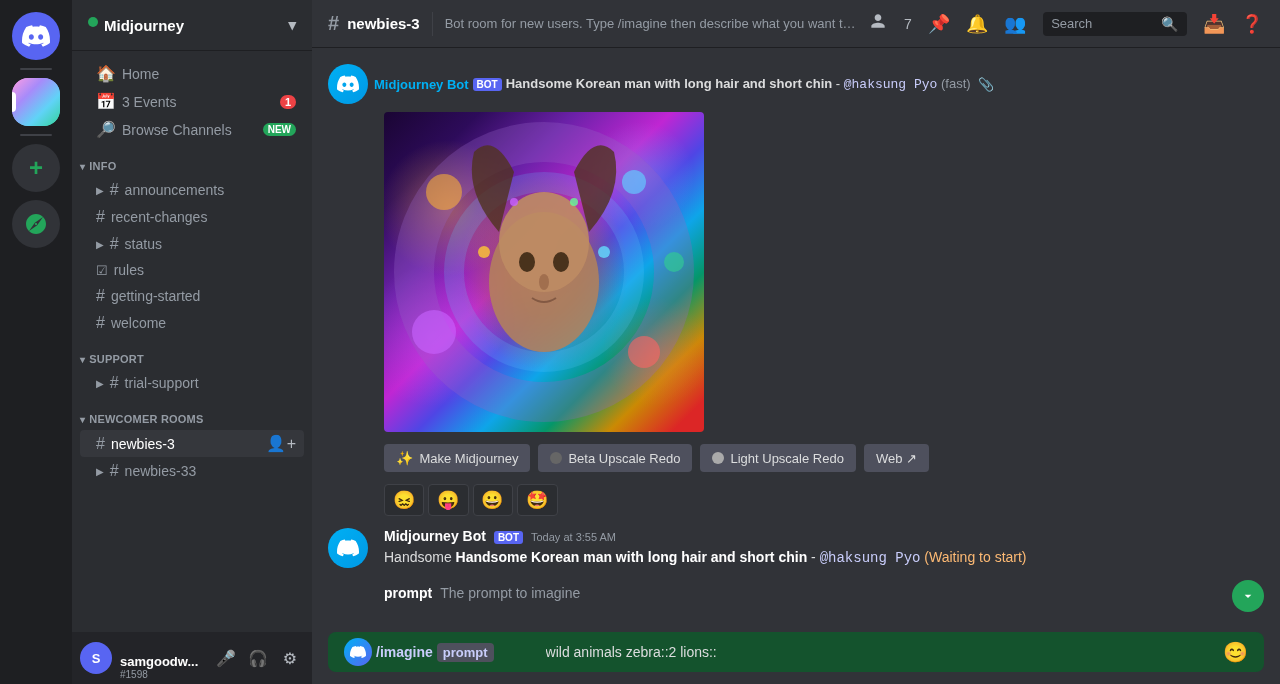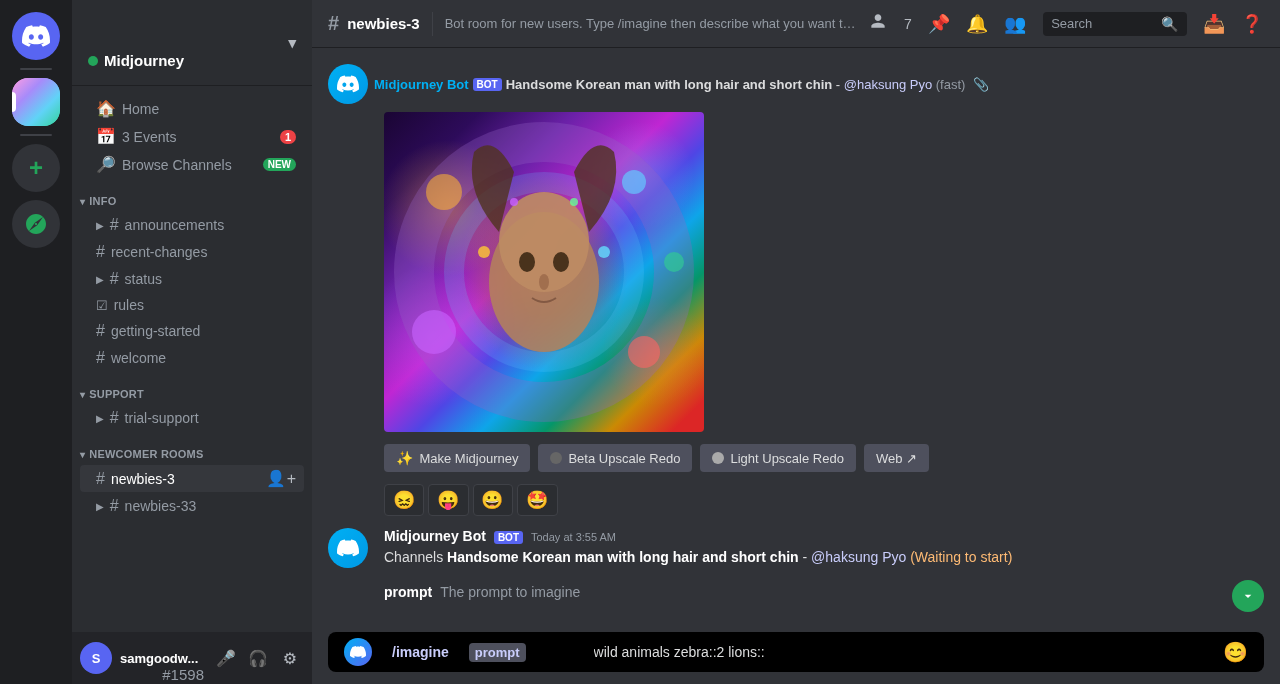--- a/index.html
+++ b/index.html
@@ -94,21 +94,21 @@
       color: #fff;
       cursor: pointer;
     }
     .server-header .online-dot {
       width: 10px; height: 10px;
       background: #23a55a;
       border-radius: 50%;
       margin-right: 6px;
       display: inline-block;
     }
-    .server-header-left { display: flex; align-items: center; margin-top: 36px; }
+    .server-header-left { display: flex; align-items: flex-start; }
     .channel-list { padding: 8px 0; flex: 1; }
     .channel-item {
       display: flex;
       align-items: center;
       padding: 4px 8px 4px 16px;
       border-radius: 4px;
       margin: 1px 8px;
       cursor: pointer;
       color: #949ba4;
       font-size: 14px;
@@ -162,21 +162,21 @@
     .user-avatar {
       width: 32px; height: 32px;
       border-radius: 50%;
       background: #5865f2;
       display: flex; align-items: center; justify-content: center;
       color: white; font-size: 13px; font-weight: bold;
       flex-shrink: 0;
     }
     .user-info { flex: 1; overflow: hidden; }
     .user-name { font-size: 13px; font-weight: 600; color: #fff; white-space: nowrap; overflow: hidden; text-overflow: ellipsis; margin-top: 18px; }
-    .user-tag { font-size: 15px; color: #949ba4; text-align: right; }
+    .user-tag { font-size: 10px; color: #949ba4; }
     .user-controls { display: flex; gap: 4px; }
     .user-ctrl-btn {
       width: 28px; height: 28px;
       border-radius: 4px;
       display: flex; align-items: center; justify-content: center;
       color: #b5bac1;
       cursor: pointer;
       font-size: 16px;
     }
 
@@ -243,21 +243,21 @@
       background: #5865f2;
       color: white;
       font-size: 10px;
       font-weight: 700;
       padding: 1px 4px;
       border-radius: 3px;
     }
     .message-timestamp { font-size: 11px; color: #949ba4; }
     .message-text { font-size: 14px; color: #dcddde; line-height: 1.4; }
     .message-text strong { color: #fff; font-weight: 600; }
-    .mention { color: #c9cdfb; }
+    .mention { color: #c9cdfb; font-family: Liberation Mono, monospace; }
 
     
     .image-container {
       margin-bottom: 8px;
       margin-left: 0;
     }
     .generated-image {
       width: 320px;
       height: 320px;
       border-radius: 4px;
@@ -339,24 +339,24 @@
 
     
     .input-area {
       padding: 12px 16px;
       background: #313338;
       flex-shrink: 0;
     }
     .message-input-wrapper {
       display: flex;
       align-items: center;
-      background: #000000;
+      background: #14532d;
       border-radius: 8px;
       padding: 0 16px;
-      gap: 20px;
+      gap: 4px;
     }
     .input-avatar {
       width: 28px; height: 28px;
       border-radius: 50%;
       background: linear-gradient(135deg, #00b0f4, #5865f2);
       display: flex; align-items: center; justify-content: center;
       font-size: 12px; color: white;
       flex-shrink: 0;
     }
     .slash-cmd {
@@ -676,21 +676,21 @@
           <path d="M60.1045 4.8978C55.5792 2.8214 50.7265 1.2916 45.6527 0.41542C45.5603 0.39851 45.468 0.44077 45.4204 0.52529C44.7963 1.6353 44.105 3.0834 43.6209 4.2216C38.1637 3.4046 32.7345 3.4046 27.3892 4.2216C26.905 3.0581 26.1886 1.6353 25.5617 0.52529C25.5141 0.44359 25.4218 0.40133 25.3294 0.41542C20.2584 1.2888 15.4057 2.8186 10.8776 4.8978C10.8384 4.9147 10.8048 4.9429 10.7825 4.9795C1.57795 18.7309 -0.943561 32.1443 0.293408 45.3914C0.299005 45.4562 0.335386 45.5182 0.385761 45.5576C6.45866 50.0174 12.3413 52.7249 18.1147 54.5195C18.2071 54.5477 18.305 54.5139 18.3638 54.4378C19.7295 52.5728 20.9469 50.6063 21.9907 48.5383C22.0523 48.4172 21.9935 48.2735 21.8676 48.2256C19.9366 47.4931 18.0979 46.6 16.3292 45.5858C16.1893 45.5041 16.1781 45.304 16.3068 45.2082C16.679 44.9293 17.0513 44.6391 17.4067 44.3461C17.471 44.2926 17.5606 44.2813 17.6362 44.3151C29.2558 49.6202 41.8354 49.6202 53.3179 44.3151C53.3935 44.2785 53.4831 44.2898 53.5502 44.3433C53.9057 44.6363 54.2779 44.9293 54.6529 45.2082C54.7816 45.304 54.7732 45.5041 54.6333 45.5858C52.8646 46.6197 51.0259 47.4931 49.0921 48.2228C48.9662 48.2707 48.9102 48.4172 48.9718 48.5383C50.038 50.6034 51.2554 52.5699 52.5959 54.435C52.6519 54.5139 52.7526 54.5477 52.845 54.5195C58.6464 52.7249 64.529 50.0174 70.6019 45.5576C70.6551 45.5182 70.6887 45.459 70.6943 45.3942C72.1747 30.0791 68.2147 16.7757 60.1968 4.9823C60.1772 4.9429 60.1437 4.9147 60.1045 4.8978Z"></path>
         </svg>
       </div>
       <div class="message-content">
         <div class="message-header">
           <span class="message-author bot-name">Midjourney Bot</span>
           <span class="bot-badge">BOT</span>
           <span class="message-timestamp">Today at 3:55 AM</span>
         </div>
         <div class="message-text">
-          <span>Channels</span>
+          <span>Handsome</span>
           <strong>Handsome Korean man with long hair and short chin</strong>
           - <span class="mention">@haksung Pyo</span>
           <span style="color:#fdba74">(Waiting to start)</span>
         </div>
       </div>
     </div>
 
     <div class="prompt-info">
       <span class="prompt-label">prompt</span>
       <span>The prompt to imagine</span>

